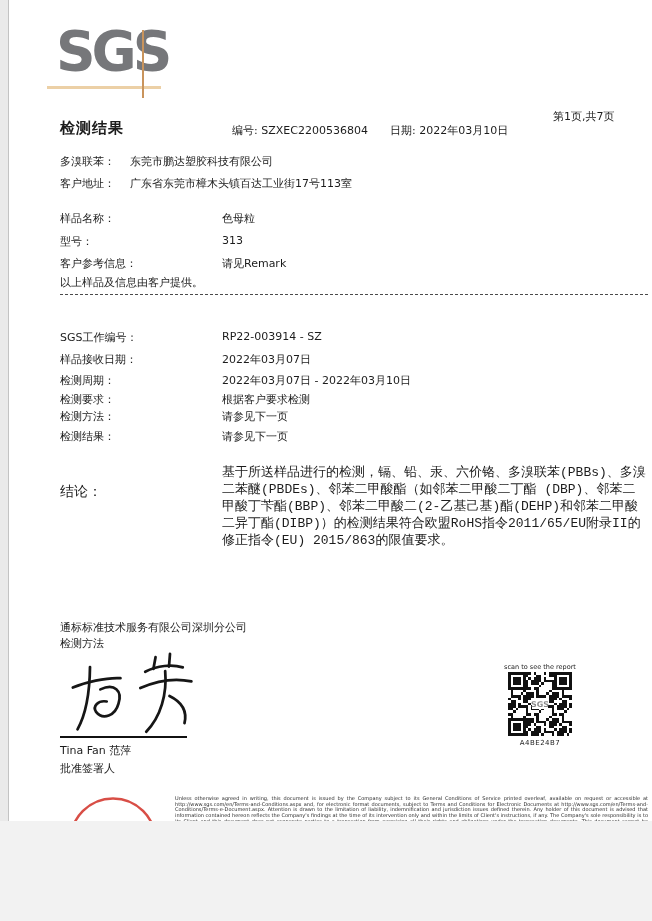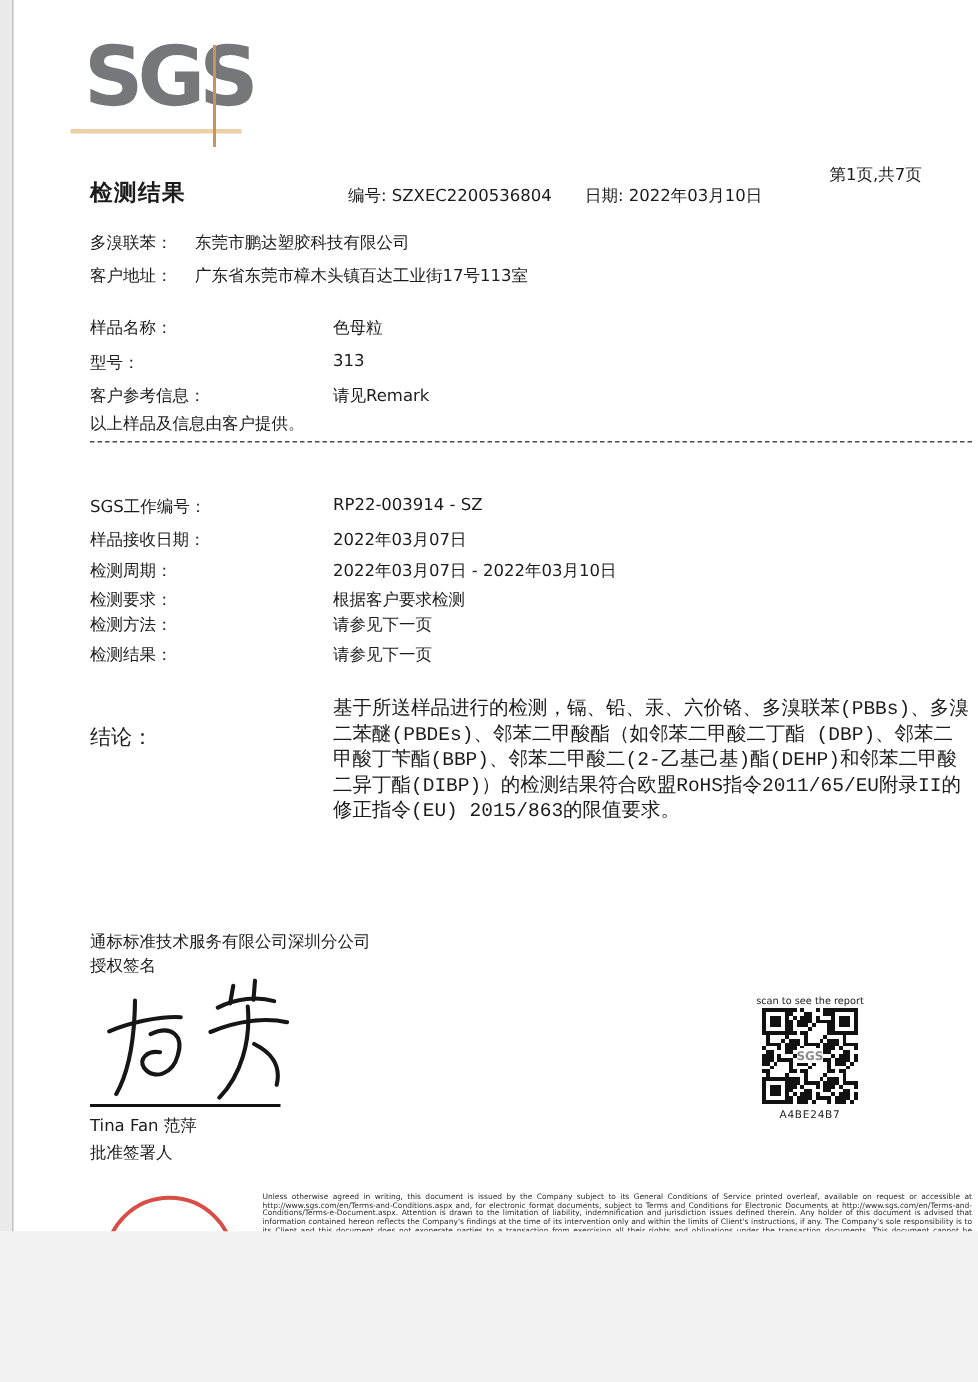--- a/index.html
+++ b/index.html
@@ -122,21 +122,21 @@
   </div>
   <div class="frow" style="top:429px">
     <span>检测结果：</span>
     <span class="val j-val">请参见下一页</span>
   </div>
 
   <div class="abs conclusion-label">结论：</div>
   <div class="abs conclusion-text">基于所送样品进行的检测，镉、铅、汞、六价铬、多溴联苯(PBBs)、多溴二苯醚(PBDEs)、邻苯二甲酸酯（如邻苯二甲酸二丁酯 (DBP)、邻苯二甲酸丁苄酯(BBP)、邻苯二甲酸二(2-乙基己基)酯(DEHP)和邻苯二甲酸二异丁酯(DIBP)）的检测结果符合欧盟RoHS指令2011/65/EU附录II的修正指令(EU) 2015/863的限值要求。</div>
 
   <div class="abs sig-company">通标标准技术服务有限公司深圳分公司</div>
-  <div class="abs sig-auth">授权签名</div>
+  <div class="abs sig-auth">检测方法</div>
   <svg class="abs sig-script" viewBox="0 0 150 80">
     <g fill="none" stroke="#161616" stroke-width="2.6" stroke-linecap="round" transform="rotate(-5 75 40)">
       <path d="M8,28 C20,24 40,21 54,23"></path>
       <path d="M26,10 C24,30 20,52 9,68"></path>
       <path d="M34,32 C48,27 55,35 50,47 C46,58 34,62 28,53 C25,47 31,42 39,44"></path>
       <path d="M78,19 C90,14 104,14 114,18"></path>
       <path d="M89,6 L86,17"></path>
       <path d="M103,4 L101,16"></path>
       <path d="M72,34 C90,28 108,28 121,32"></path>
       <path d="M97,20 C97,42 89,63 74,76"></path>

